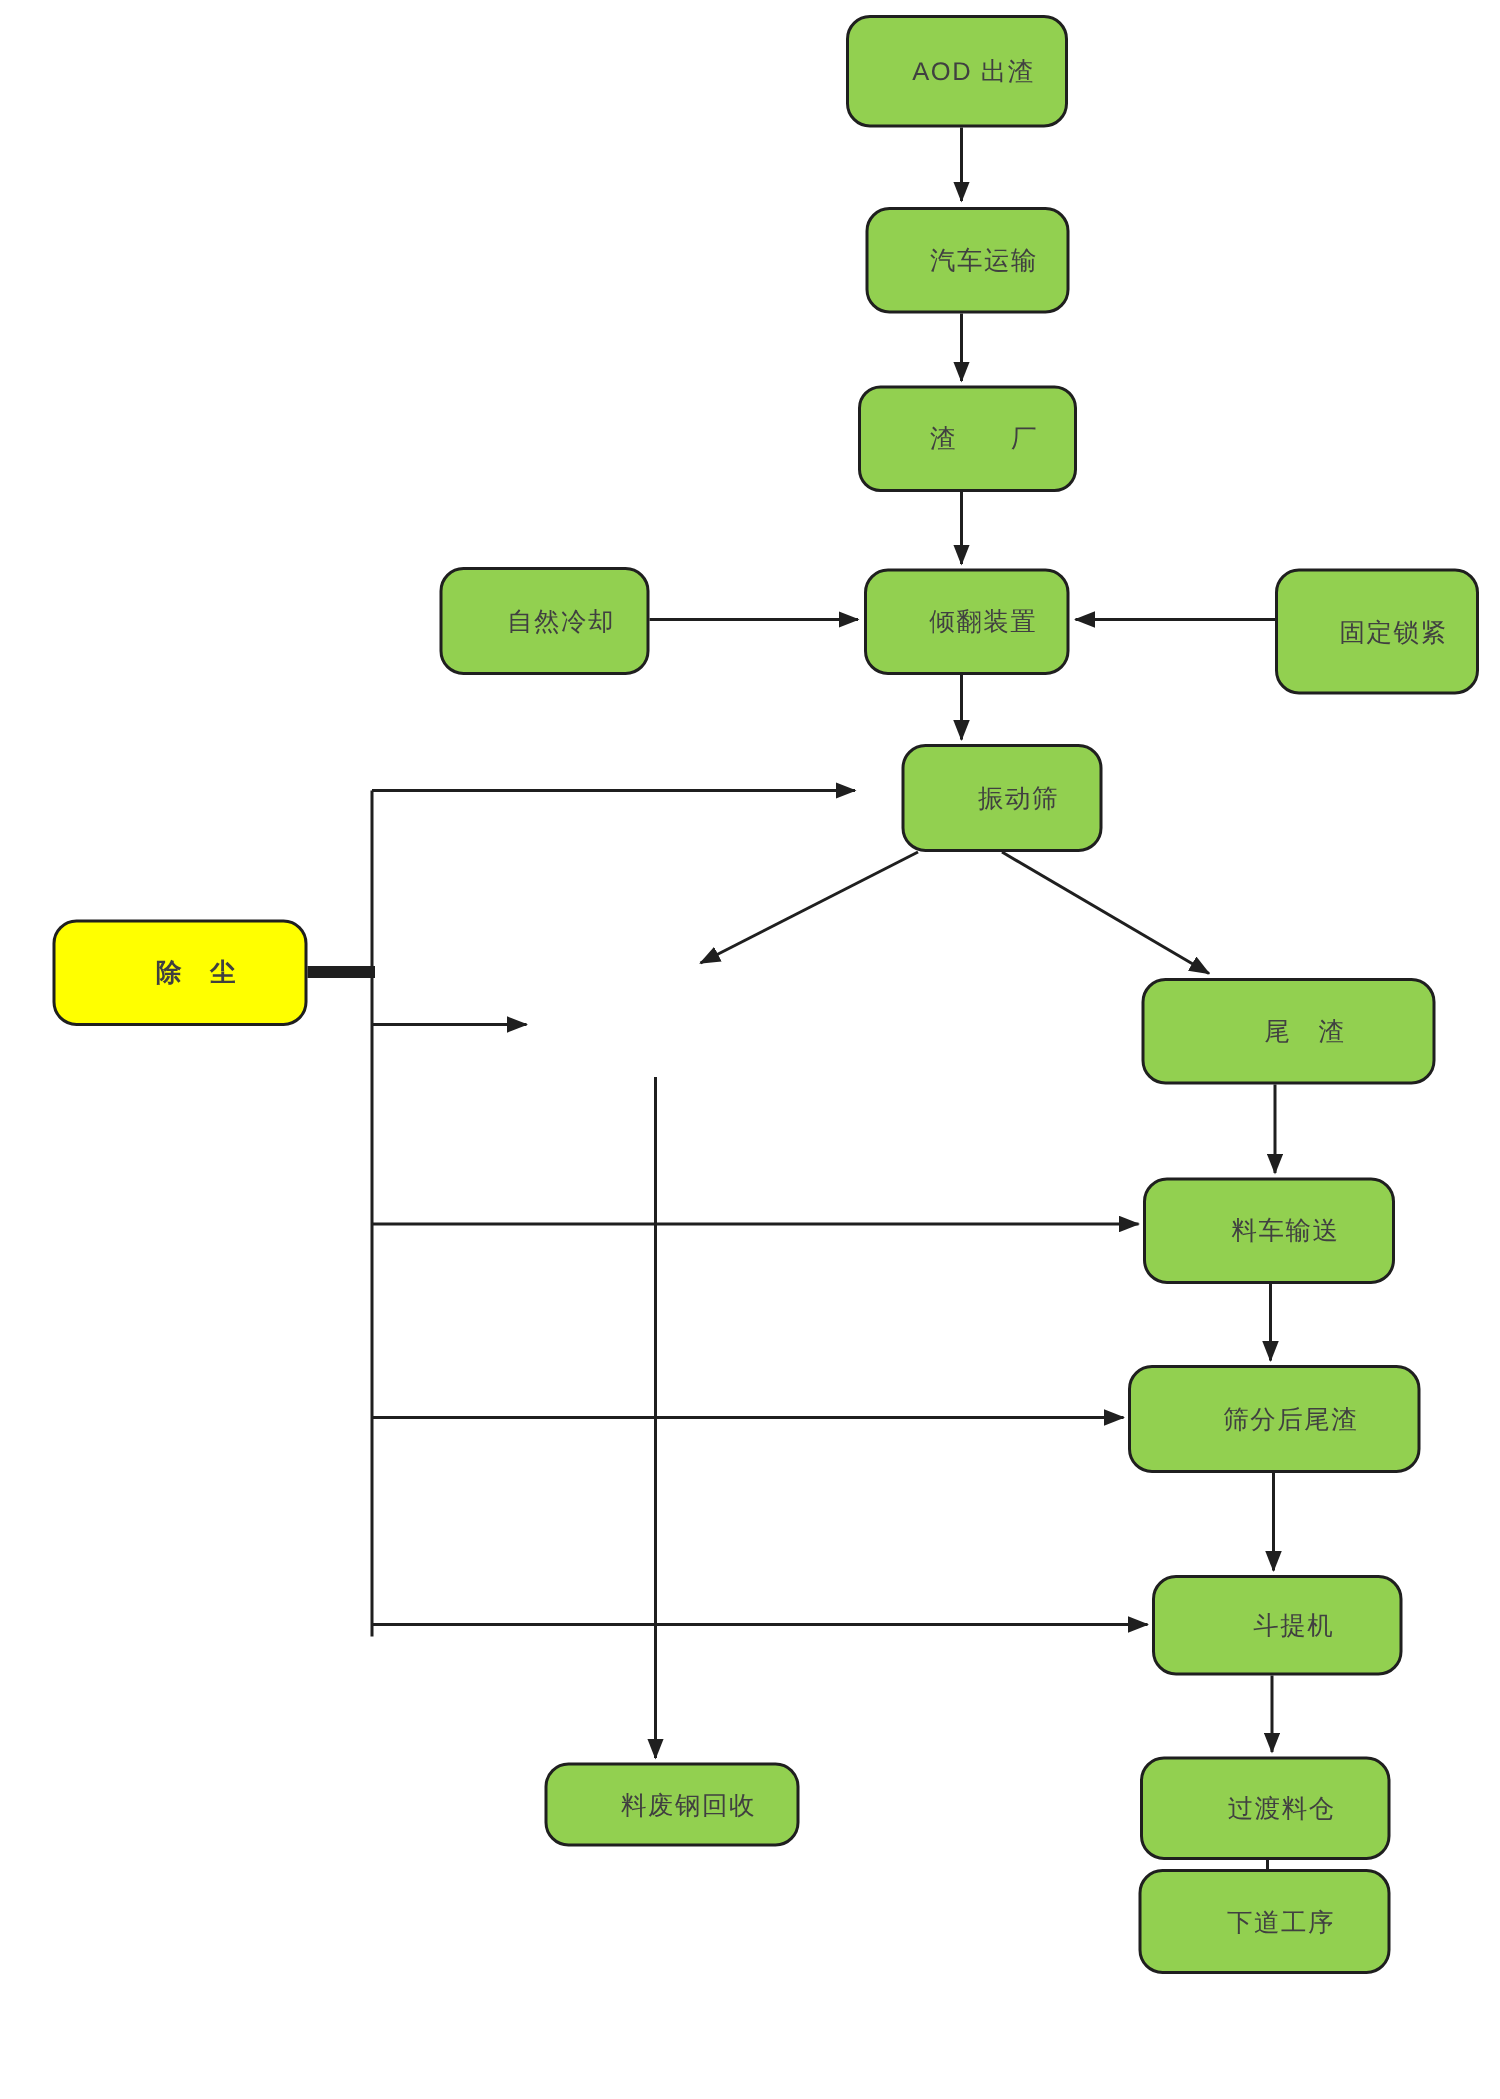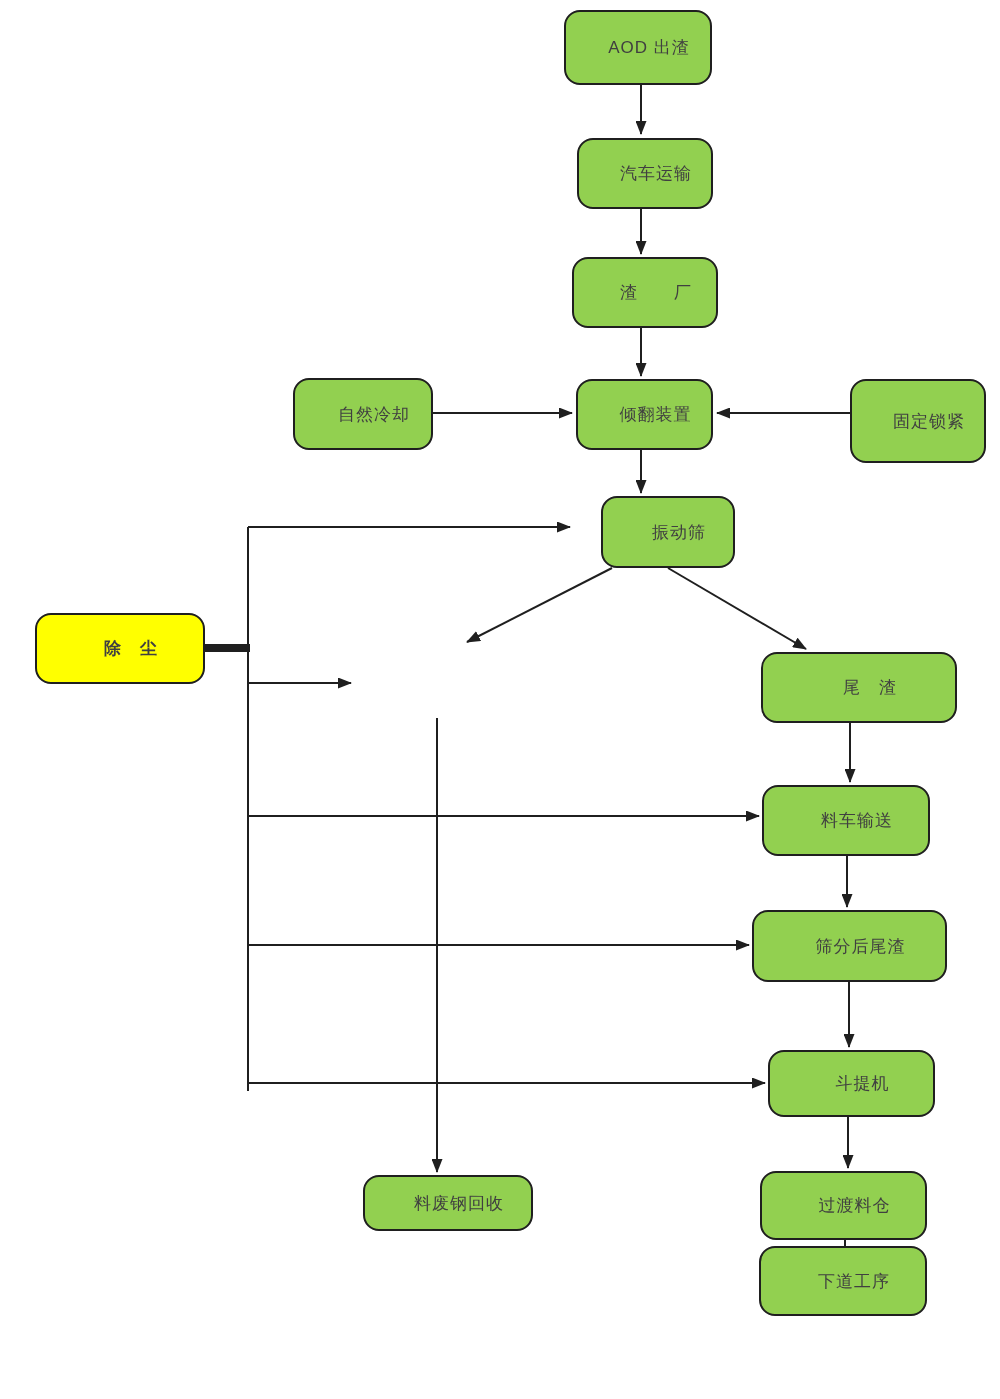--- a/index.html
+++ b/index.html
@@ -95,21 +95,21 @@
   </svg>
 
   <div class="node" style="left:564px; top:10px;  width:148px; height:75px;">
     <span>AOD 出渣</span>
   </div>
 
   <div class="node" style="left:577px; top:138px; width:136px; height:71px;">
     <span>汽车运输</span>
   </div>
 
-  <div class="node" style="left:572px; top:257px; width:146px; height:71px;">
+  <div class="node" style="left:572px; top:257px; width:146px; height:71px;border-radius:15px;">
     <span>渣　　厂</span>
   </div>
 
   <div class="node" style="left:293px; top:378px; width:140px; height:72px;">
     <span>自然冷却</span>
   </div>
 
   <div class="node" style="left:576px; top:379px; width:137px; height:71px;justify-content:center;">
     <span>倾翻装置</span>
   </div>

